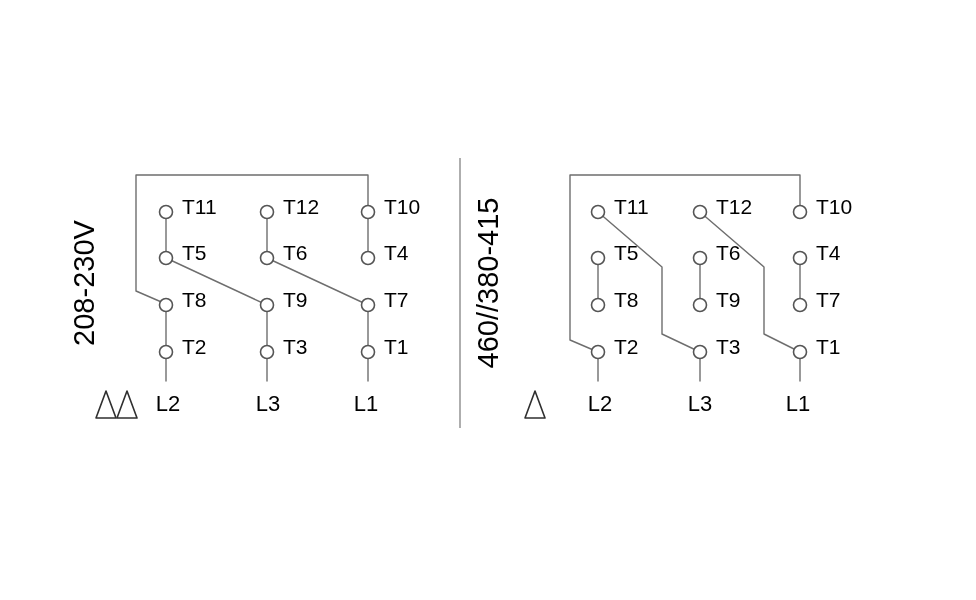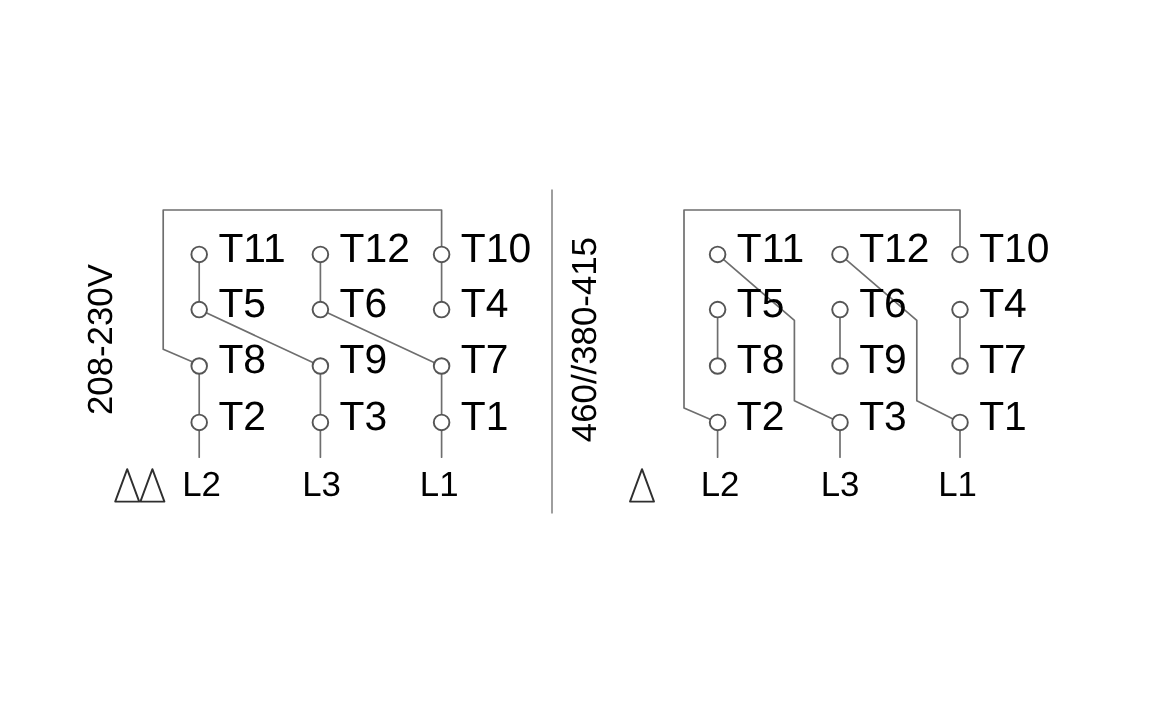--- a/index.html
+++ b/index.html
@@ -35,29 +35,29 @@
     stroke: #2f2f2f;
     stroke-width: 1.6;
     stroke-linejoin: round;
   }
   .separator {
     stroke: #8c8c8c;
     stroke-width: 1.4;
   }
   .t-label {
     position: absolute;
-    font-size: 34px;
+    font-size: 21px;
     line-height: 30px;
     white-space: nowrap;
   }
   .l-label {
     position: absolute;
     width: 80px;
     text-align: center;
-    font-size: 29px;
+    font-size: 22px;
     line-height: 30px;
     white-space: nowrap;
   }
   .v-label {
     position: absolute;
     width: 300px;
     height: 40px;
     line-height: 40px;
     text-align: center;
     font-size: 29px;

